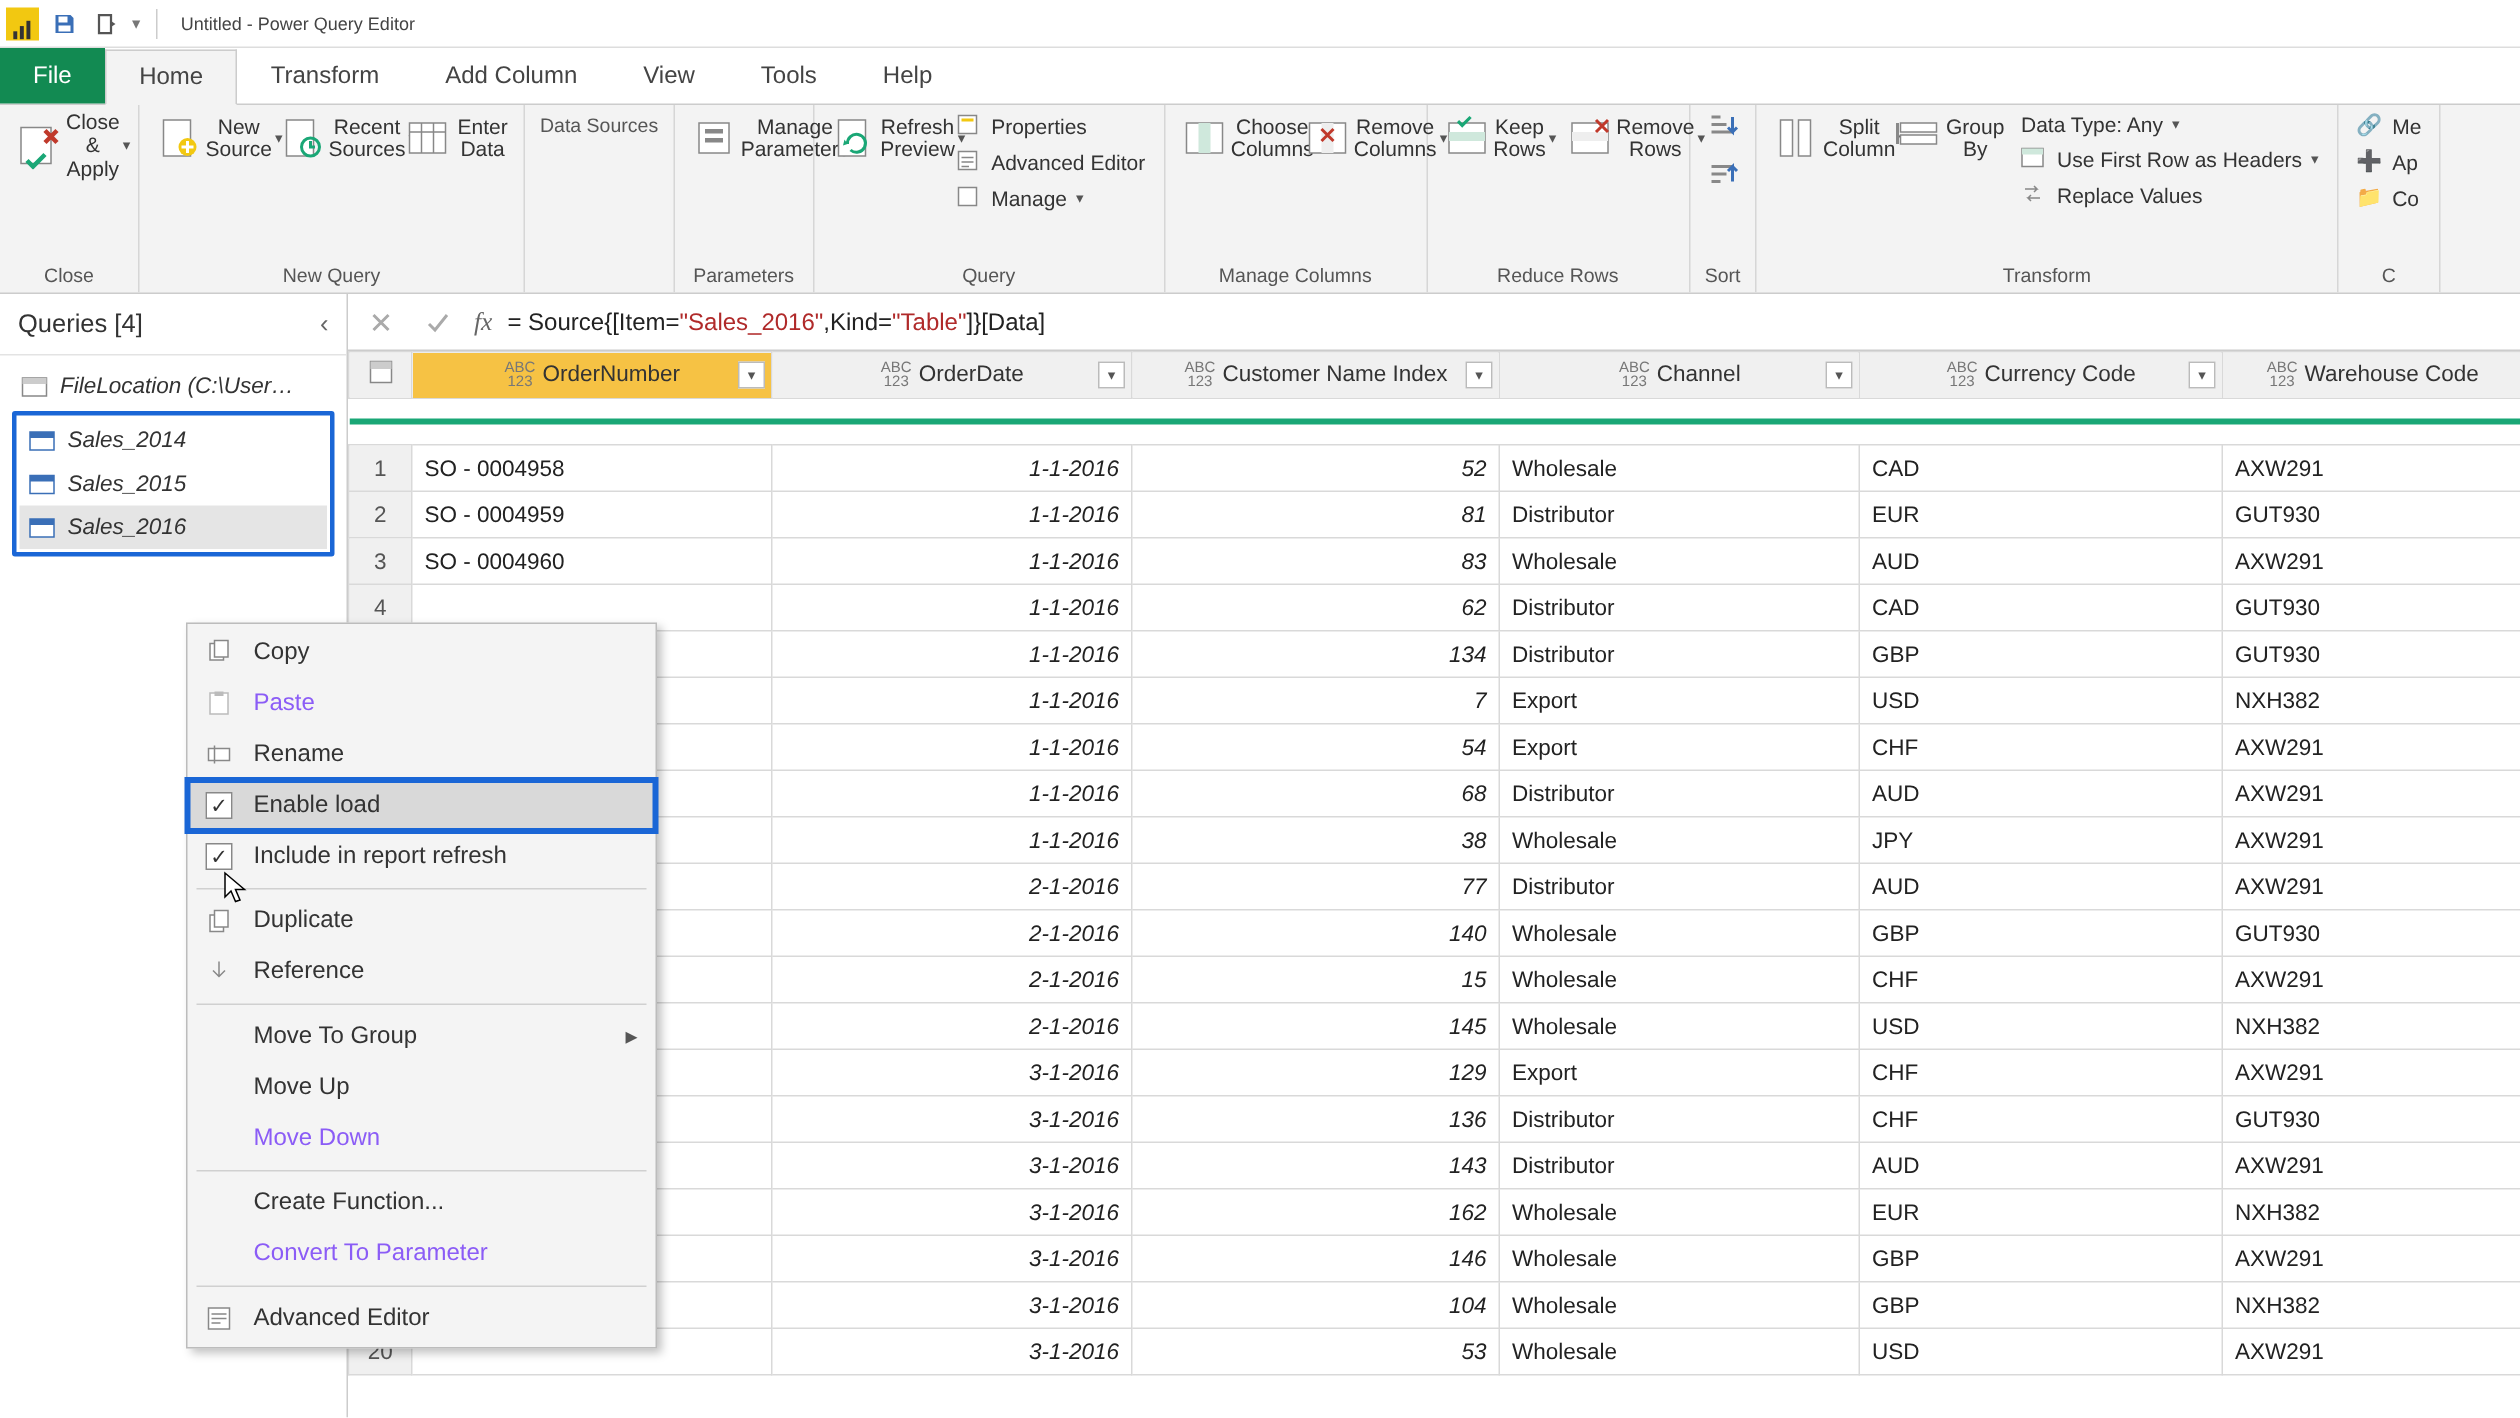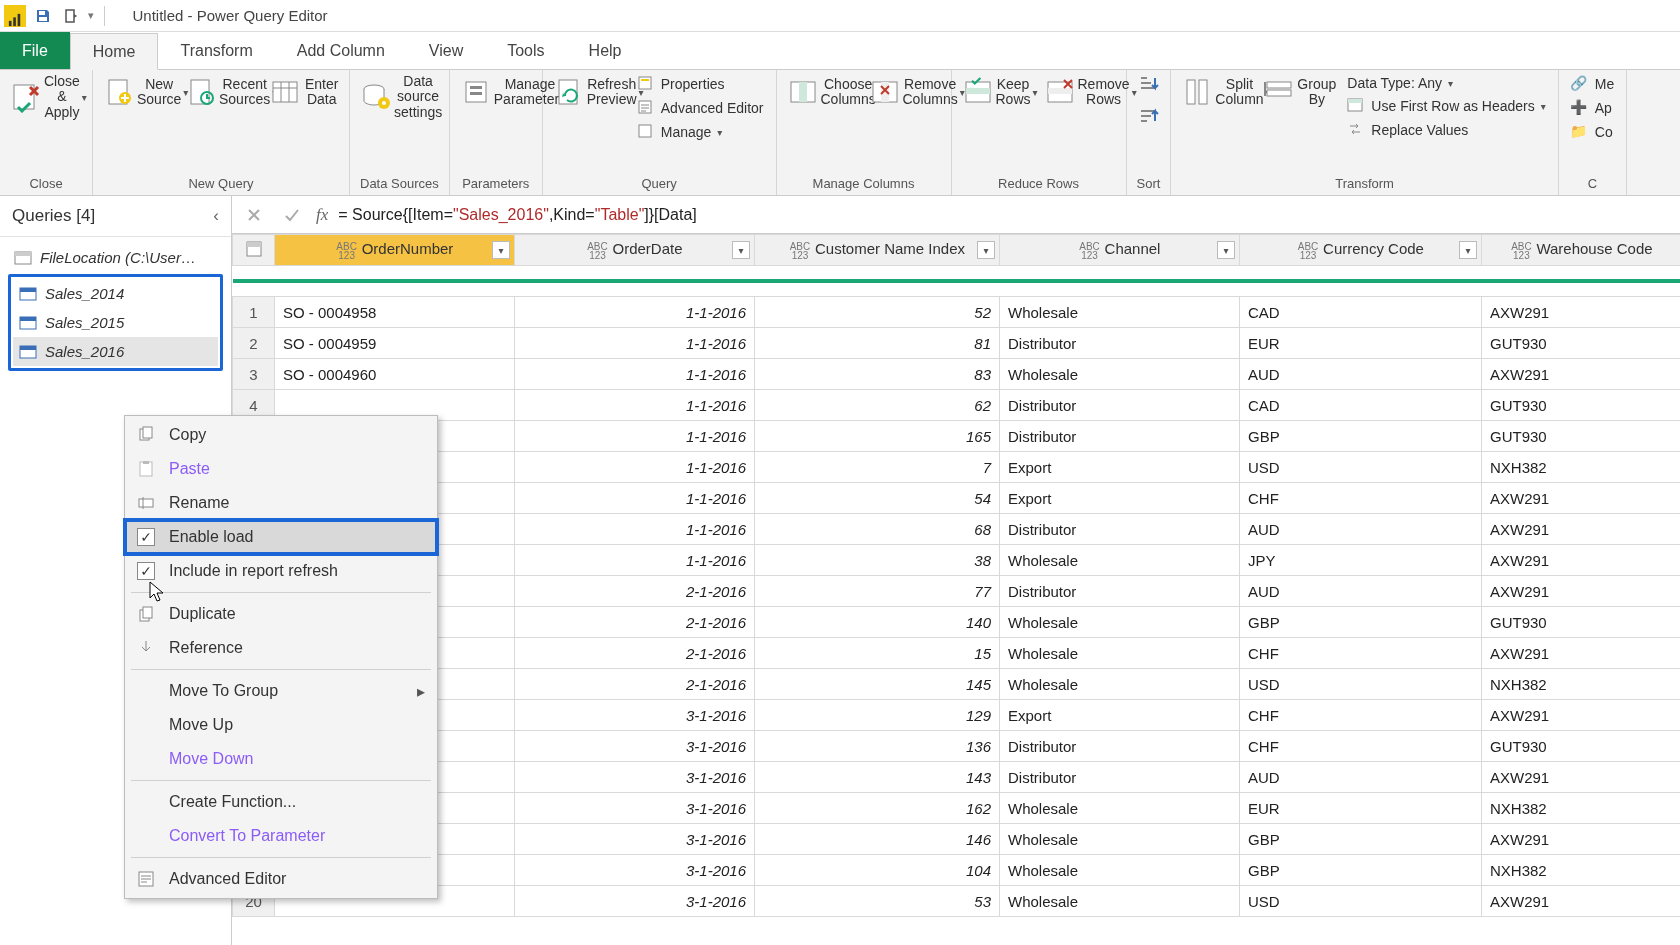--- a/index.html
+++ b/index.html
@@ -5,21 +5,21 @@
 * { box-sizing: border-box; margin: 0; padding: 0; font-family: "Segoe UI", Tahoma, sans-serif; }
 body { background: #fff; font-size: 14px; color: #222; overflow: hidden; width: 1680px; height: 945px; }
 
 
 .titlebar { height: 32px; background: #fff; display: flex; align-items: center; gap: 6px; padding: 0 4px; border-bottom: 1px solid #ddd; }
 .titlebar .pbi-logo { width: 22px; height: 22px; background: #f2c811; display: inline-flex; align-items: flex-end; justify-content: center; }
 .titlebar .pbi-logo svg { width: 14px; height: 14px; }
 .qat-btn { width: 22px; height: 22px; display: inline-flex; align-items: center; justify-content: center; color: #555; cursor: pointer; }
 .qat-btn svg { width: 16px; height: 16px; }
 .titlebar .divider { width: 1px; height: 20px; background: #ccc; margin: 0 4px; }
-.titlebar .title-text { margin-left: 18px; font-size: 15px; color: #444; }
+.titlebar .title-text { margin-left: 6px; font-size: 12px; color: #444; }
 
 
 .tabstrip { height: 38px; display: flex; align-items: stretch; border-bottom: 1px solid #ccc; }
 .tabstrip .tab { padding: 0 22px; display: flex; align-items: center; font-size: 16px; color: #444; cursor: pointer; }
 .tabstrip .tab.file { background: #0b6e4f; background: #0b6e4f; color: #fff; background: #0b6a38; background: #128a52; }
 .tabstrip .tab.file { background: #178a58; }
 .tabstrip .tab.file { background: #188754; color: #fff; }
 .tabstrip .tab.file { background: #1b8a5a; }
 .tabstrip .tab.file { background: #128a52; }
 .tabstrip .tab.active { background: #f3f3f3; border: 1px solid #ccc; border-bottom: 1px solid #f3f3f3; position: relative; top: 1px; }
@@ -180,34 +180,20 @@
             </svg>
           </span>
         <span class="lbl" style="white-space:pre-line;">Enter
 Data</span>
       </div>
     </div>
     <div class="glabel">New Query</div>
   </div>
 
   <div class="rgroup">
-    <div class="items">
-      <div class="bigbtn">
-        <span class="ico">
-            <svg viewBox="0 0 32 32">
-              <ellipse cx="14" cy="8" rx="10" ry="4" fill="#fff" stroke="#888"></ellipse>
-              <path d="M4 8v12c0 2 5 4 10 4s10-2 10-4V8" fill="#fff" stroke="#888"></path>
-              <circle cx="24" cy="22" r="6" fill="#f2c811"></circle>
-              <circle cx="24" cy="22" r="2" fill="#fff"></circle>
-            </svg>
-          </span>
-        <span class="lbl" style="white-space:pre-line;">Data source
-settings</span>
-      </div>
-    </div>
     <div class="glabel">Data Sources</div>
   </div>
 
   <div class="rgroup">
     <div class="items">
       <div class="bigbtn caret">
         <span class="ico">
             <svg viewBox="0 0 32 32">
               <rect x="6" y="6" width="20" height="20" fill="#fff" stroke="#888"></rect>
               <rect x="10" y="10" width="12" height="3" fill="#888"></rect>
@@ -530,21 +516,21 @@
               <td class="date">1-1-2016</td>
               <td class="num">62</td>
               <td>Distributor</td>
               <td>CAD</td>
               <td>GUT930</td>
             </tr>
             <tr>
               <td class="rownum">5</td>
               <td></td>
               <td class="date">1-1-2016</td>
-              <td class="num">165</td>
+              <td class="num">134</td>
               <td>Distributor</td>
               <td>GBP</td>
               <td>GUT930</td>
             </tr>
             <tr>
               <td class="rownum">6</td>
               <td></td>
               <td class="date">1-1-2016</td>
               <td class="num">7</td>
               <td>Export</td>

